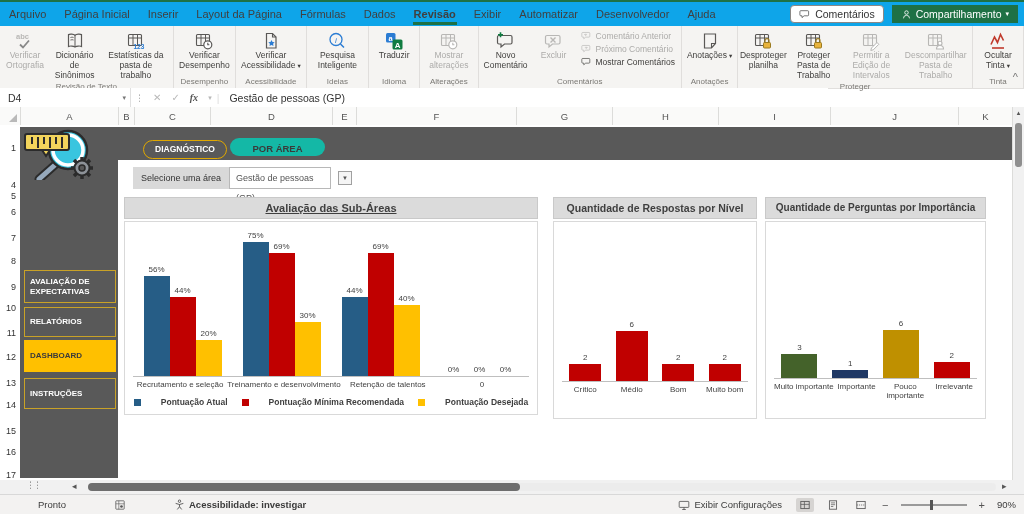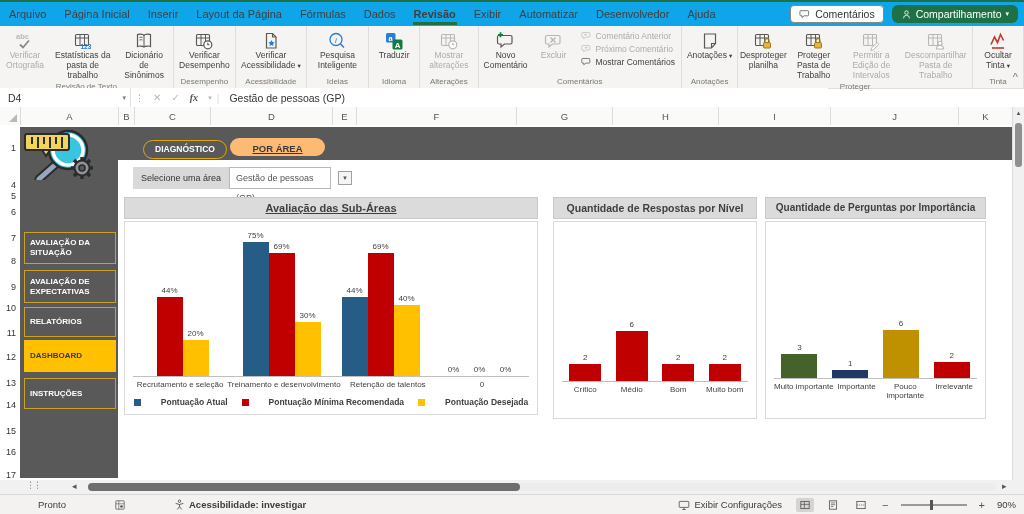--- a/index.html
+++ b/index.html
@@ -7,21 +7,21 @@
        font-family:"Liberation Sans",sans-serif;color:#444;}
   .abs{position:absolute;}
   
   #strip{left:0;top:0;width:1024px;height:2px;background:#1E7145;}
   #menubar{left:0;top:2px;width:1024px;height:24px;background:#0ea5e9;display:flex;align-items:center;border-bottom:1px solid #EDEBE9;}
   .mitem{font-size:11px;padding:0 9px;line-height:23px;color:#404040;cursor:default;position:relative;}
   .mitem.active{font-weight:bold;}
   .mitem.active::after{content:"";position:absolute;left:8px;right:8px;bottom:1px;height:2.5px;background:#1E7145;}
   .mb-right{margin-left:auto;display:flex;align-items:center;gap:8px;padding-right:6px;}
   #comments-btn{display:flex;align-items:center;gap:4px;border:1px solid #8A8886;border-radius:4px;background:#fff;padding:2px 8px;font-size:10.5px;color:#333;}
-  #share-btn{display:flex;align-items:center;gap:4px;border:none;border-radius:6px;background:#1E7145;padding:3px 9px;font-size:10.5px;color:#fff;font-family:inherit;text-align:right;}
+  #share-btn{display:flex;align-items:center;gap:4px;border:none;border-radius:0;background:#1E7145;padding:3px 9px;font-size:10.5px;color:#fff;font-family:inherit;text-align:right;}
   #share-btn .carev{font-size:7px;}
   
   #ribbon{left:0;top:26px;width:1024px;height:62px;background:#F5F4F2;border-bottom:1px solid #E1DFDD;display:flex;}
   .rgroup{display:flex;flex-direction:column;border-right:1px solid #E0DEDC;padding:2px 2px 0 2px;}
   .ritems{flex:1;display:flex;align-items:flex-start;}
   .rcap{font-size:8px;color:#7A7874;text-align:center;padding:0 2px 2px 2px;white-space:nowrap;}
   .rbtn{display:flex;flex-direction:column;align-items:center;padding:2px 3px;min-width:40px;max-width:76px;cursor:default;}
   .rbtn .ricon{height:21px;display:flex;align-items:center;}
   .rbtn .rlabel{font-size:8.5px;line-height:1.15;text-align:center;color:#3F3E3C;}
   .rbtn.disabled .rlabel{color:#ACABA9;}
@@ -49,21 +49,21 @@
   #sheet{left:0;top:125px;width:1012px;height:355px;background:#fff;overflow:hidden;}
   .rownum{position:absolute;left:0;width:16px;text-align:right;font-size:9px;color:#333;}
   #band{left:20px;top:2px;width:992px;height:33px;background:#595959;}
   #sidebar{left:20px;top:2px;width:98px;height:351px;background:#595959;}
   #canvas{left:118px;top:35px;width:894px;height:320px;background:#fff;}
   .sbitem{position:absolute;left:24px;width:80px;border:1px solid #C9A227;background:#595959;color:#fff;
           font-size:8px;font-weight:bold;padding:3px 5px;display:flex;align-items:center;line-height:1.25;}
   .sbitem.active{background:#FFC000;border-color:#FFC000;color:#3A3A3A;}
   .tabpill{position:absolute;text-align:center;font-weight:bold;cursor:default;}
   #tab-diagnostico{left:143px;top:15px;width:82px;height:17px;line-height:17px;border:1px solid #E0A800;border-radius:10px;color:#fff;font-size:8.5px;}
-  #tab-porarea{left:230px;top:13px;width:95px;height:18px;line-height:21px;background:#fdba74;border-radius:11px;color:#3A3A3A;font-size:9.5px;text-decoration:underline;}
+  #tab-porarea{left:230px;top:13px;width:95px;height:18px;line-height:21px;background:#14b8a6;border-radius:11px;color:#3A3A3A;font-size:9.5px;}
   #sel-label{left:133px;top:42px;width:96px;height:22px;line-height:22px;background:#D9D9D9;color:#333;font-size:9px;text-align:center;}
   #sel-combo{left:229px;top:42px;width:94px;height:20px;line-height:20px;background:#fff;border:1px solid #B8B8B8;color:#555;font-size:9px;padding-left:6px;}
   #sel-arrow{left:338px;top:46px;width:12px;height:12px;background:#F5F5F5;border:1px solid #A0A0A0;font-size:6px;color:#555;text-align:center;line-height:12px;}
   
   .chart{position:absolute;display:flex;flex-direction:column;}
   .chart-title{height:20px;line-height:20px;background:#DBDBDB;border:1px solid #C9C9C9;font-weight:bold;text-align:center;color:#3F3F3F;}
   .chart-body{flex:1;margin-top:2px;border:1px solid #D9D9D9;background:#fff;display:flex;flex-direction:column;}
   .plot{margin:4px 8px 0 8px;border-bottom:1px solid #BFBFBF;display:flex;align-items:flex-end;}
   .bslot{flex:1;height:100%;display:flex;align-items:flex-end;justify-content:center;}
   .barwrap{position:relative;}
@@ -143,35 +143,35 @@
               <svg viewBox="0 0 20 20" width="20" height="20">
                 <text x="1" y="8" font-size="7.5" font-weight="bold" fill="#B8B7B5">abc</text>
                 <path d="M5 13.5 l3 3 l6 -7" stroke="#888" stroke-width="1.8" fill="none"></path>
               </svg>
             </span>
             <span class="rlabel">Verificar Ortografia</span>
           </div>
           <div class="rbtn">
             <span class="ricon">
               <svg viewBox="0 0 20 20" width="20" height="20">
+                <path d="M10 4.2 C8.5 3 5 2.8 3.5 3.6 V15.5 C5 14.7 8.5 14.9 10 16 C11.5 14.9 15 14.7 16.5 15.5 V3.6 C15 2.8 11.5 3 10 4.2 Z" fill="none" stroke="#5A5856" stroke-width="1.2"></path>
+                <path d="M10 4.2 V16 M5.5 6.5 c1.5 -.4 2.5 -.3 3 0 M5.5 9 c1.5 -.4 2.5 -.3 3 0" stroke="#5A5856" stroke-width="1" fill="none"></path>
+              </svg>
+            </span>
+            <span class="rlabel">Dicionário de Sinônimos</span>
+          </div>
+          <div class="rbtn">
+            <span class="ricon">
+              <svg viewBox="0 0 20 20" width="20" height="20">
                 <rect x="2.5" y="3.5" width="13" height="11" rx="1" fill="none" stroke="#5A5856" stroke-width="1.1"></rect>
                 <path d="M2.5 7 h13 M7 3.5 v11 M11.5 3.5 v11" stroke="#5A5856" stroke-width="1" fill="none"></path>
                 <text x="7.5" y="17.5" font-size="6.5" font-weight="bold" fill="#2B7CD3">123</text>
               </svg>
             </span>
             <span class="rlabel">Estatísticas da pasta de trabalho</span>
-          </div>
-          <div class="rbtn">
-            <span class="ricon">
-              <svg viewBox="0 0 20 20" width="20" height="20">
-                <path d="M10 4.2 C8.5 3 5 2.8 3.5 3.6 V15.5 C5 14.7 8.5 14.9 10 16 C11.5 14.9 15 14.7 16.5 15.5 V3.6 C15 2.8 11.5 3 10 4.2 Z" fill="none" stroke="#5A5856" stroke-width="1.2"></path>
-                <path d="M10 4.2 V16 M5.5 6.5 c1.5 -.4 2.5 -.3 3 0 M5.5 9 c1.5 -.4 2.5 -.3 3 0" stroke="#5A5856" stroke-width="1" fill="none"></path>
-              </svg>
-            </span>
-            <span class="rlabel">Dicionário de Sinônimos</span>
           </div>
         </div>
         <div class="rcap">Revisão de Texto</div>
       </div>
       <div class="rgroup">
         <div class="ritems">
           <div class="rbtn">
             <span class="ricon">
               <svg viewBox="0 0 20 20" width="20" height="20">
                 <rect x="2.5" y="3.5" width="13" height="11" rx="1" fill="none" stroke="#5A5856" stroke-width="1.1"></rect>
@@ -434,20 +434,23 @@
     <div id="sel-label" class="abs">Selecione uma área</div>
     <div id="sel-combo" class="abs">Gestão de pessoas (GP)</div>
     <div id="sel-arrow" class="abs">▼</div>
 
     <div id="charts-layer">
         <div class="chart" style="left: 124px; top: 72px; width: 414px; height: 218px;">
           <div class="chart-title" style="font-size: 11px; text-decoration: underline;">Avaliação das Sub-Áreas</div>
           <div class="chart-body">
             <div class="plot" style="height: 150px;">
               <div class="bslot">
+                <div class="barwrap" style="width: 26px; height: 100px; background: rgb(38, 93, 134);">
+                  <span class="vlab">56%</span>
+                </div>
                 <div class="barwrap" style="width: 26px; height: 79px; background: rgb(192, 0, 0);">
                   <span class="vlab">44%</span>
                 </div>
                 <div class="barwrap" style="width: 26px; height: 36px; background: rgb(255, 192, 0);">
                   <span class="vlab">20%</span>
                 </div>
               </div>
               <div class="bslot">
                 <div class="barwrap" style="width: 26px; height: 134px; background: rgb(38, 93, 134);">
                   <span class="vlab">75%</span>
@@ -579,21 +582,20 @@
       <div class="rownum" style="top: 131px;">8</div>
       <div class="rownum" style="top: 157px;">9</div>
       <div class="rownum" style="top: 178px;">10</div>
       <div class="rownum" style="top: 203px;">11</div>
       <div class="rownum" style="top: 227px;">12</div>
       <div class="rownum" style="top: 253px;">13</div>
       <div class="rownum" style="top: 275px;">14</div>
       <div class="rownum" style="top: 301px;">15</div>
       <div class="rownum" style="top: 322px;">16</div>
       <div class="rownum" style="top: 345px;">17</div>
-      <div class="sbitem" style="top: 107px; height: 24px;">AVALIAÇÃO DA SITUAÇÃO</div>
       <div class="sbitem" style="top: 182px; height: 22px;">RELATÓRIOS</div>
       <div class="sbitem" style="top: 145px; height: 25px;">AVALIAÇÃO DE EXPECTATIVAS</div>
       <div class="sbitem active" style="top: 215px; height: 24px;">DASHBOARD</div>
       <div class="sbitem" style="top: 253px; height: 23px;">INSTRUÇÕES</div>
     </div>
 
   <div id="vscroll" class="abs">
     <div id="vup">▴</div>
     <div id="vthumb"></div>
   </div>

